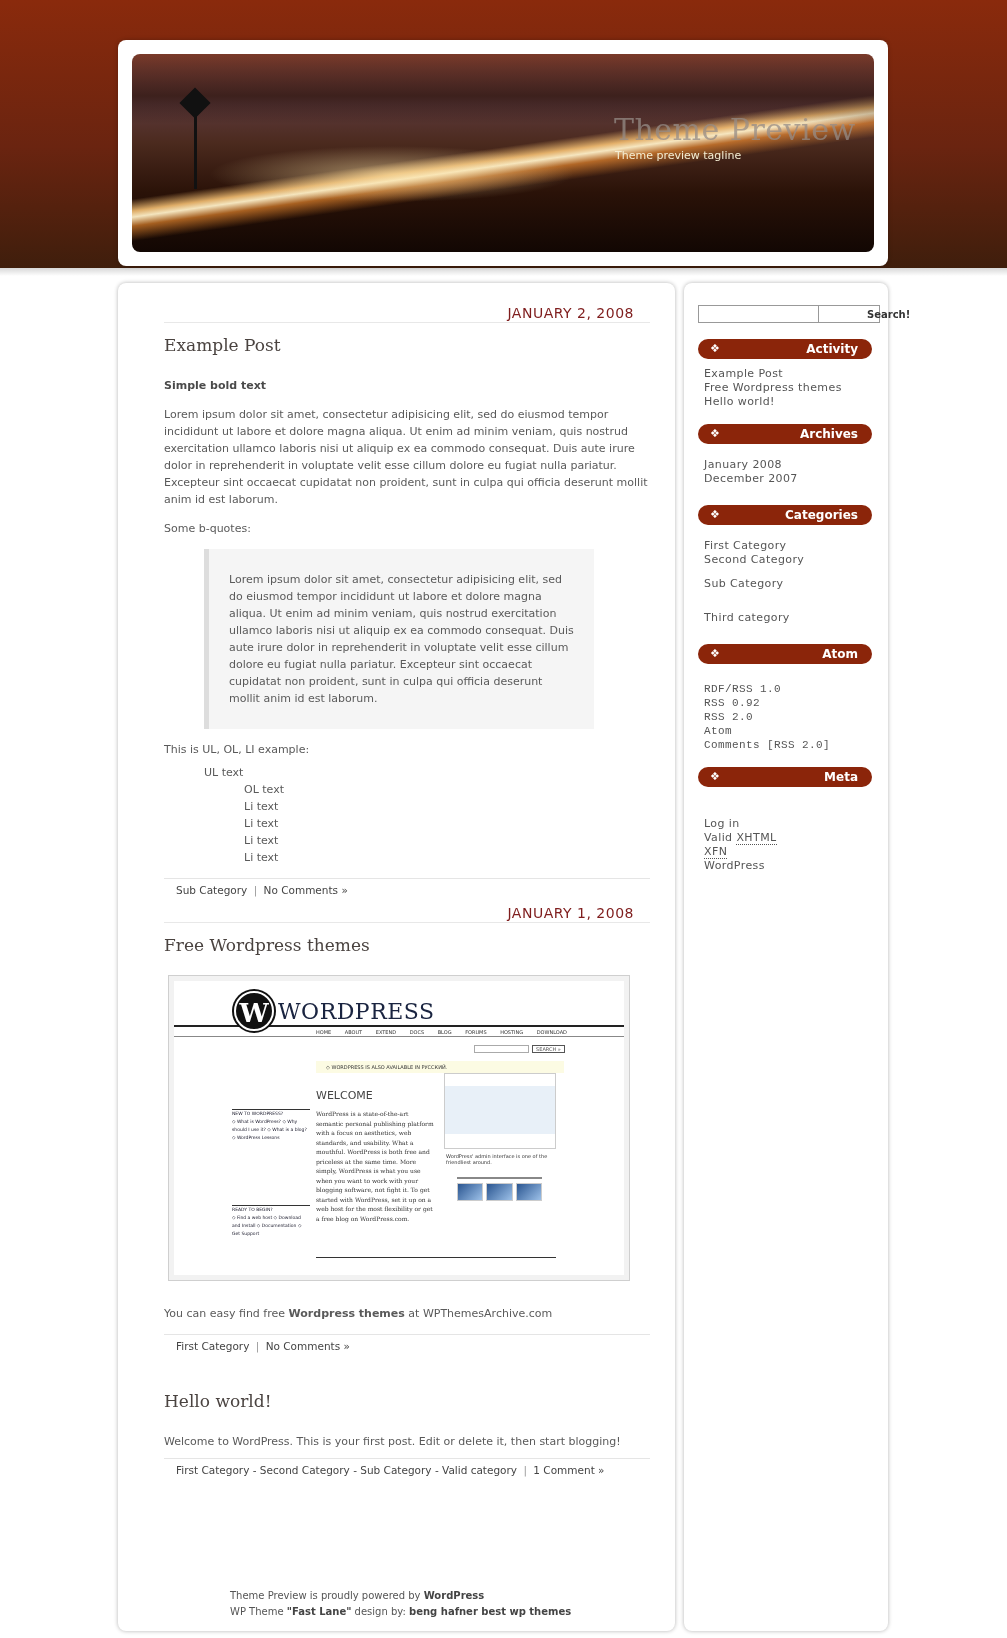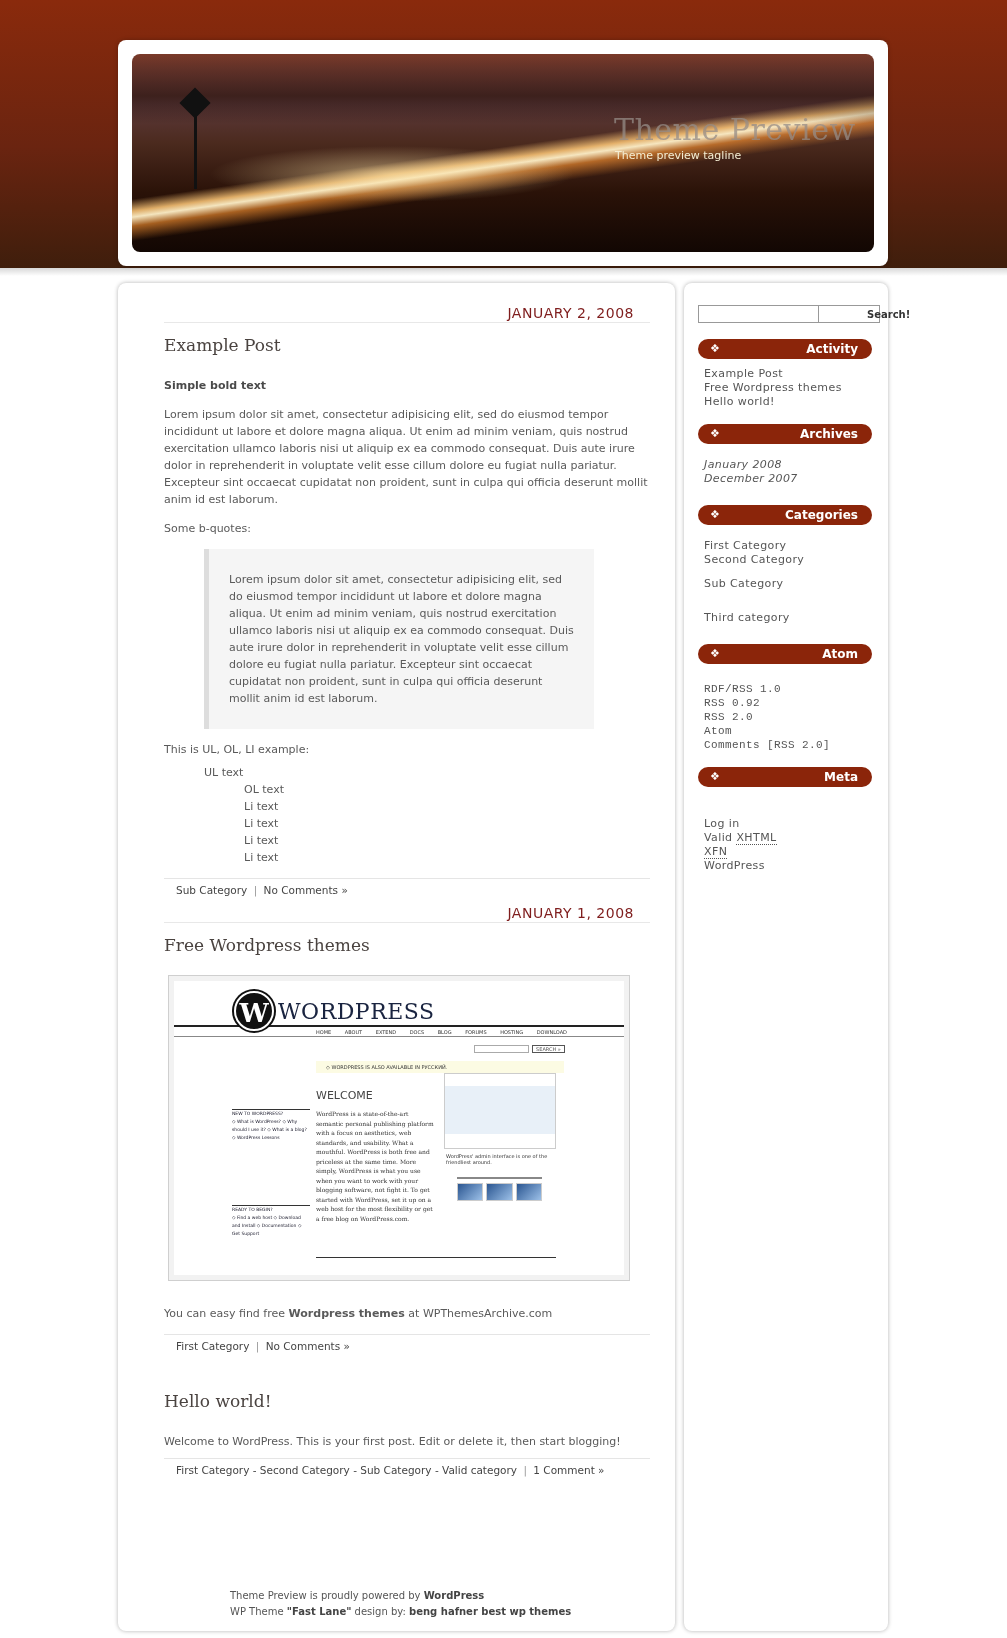--- a/index.html
+++ b/index.html
@@ -190,21 +190,21 @@
       <li>Free Wordpress themes</li>
       <li>Hello world!</li>
     </ul>
   </div>
 
   <div class="widget" style="top: 141px;">
     <div class="widget-head">
       <span class="diamond">❖</span>
       <span>Archives</span>
     </div>
-    <ul style="margin-top: 14px; font-style: italic;">
+    <ul style="margin-top: 14px;">
       <li>January 2008</li>
       <li>December 2007</li>
     </ul>
   </div>
 
   <div class="widget" style="top: 222px;">
     <div class="widget-head">
       <span class="diamond">❖</span>
       <span>Categories</span>
     </div>

